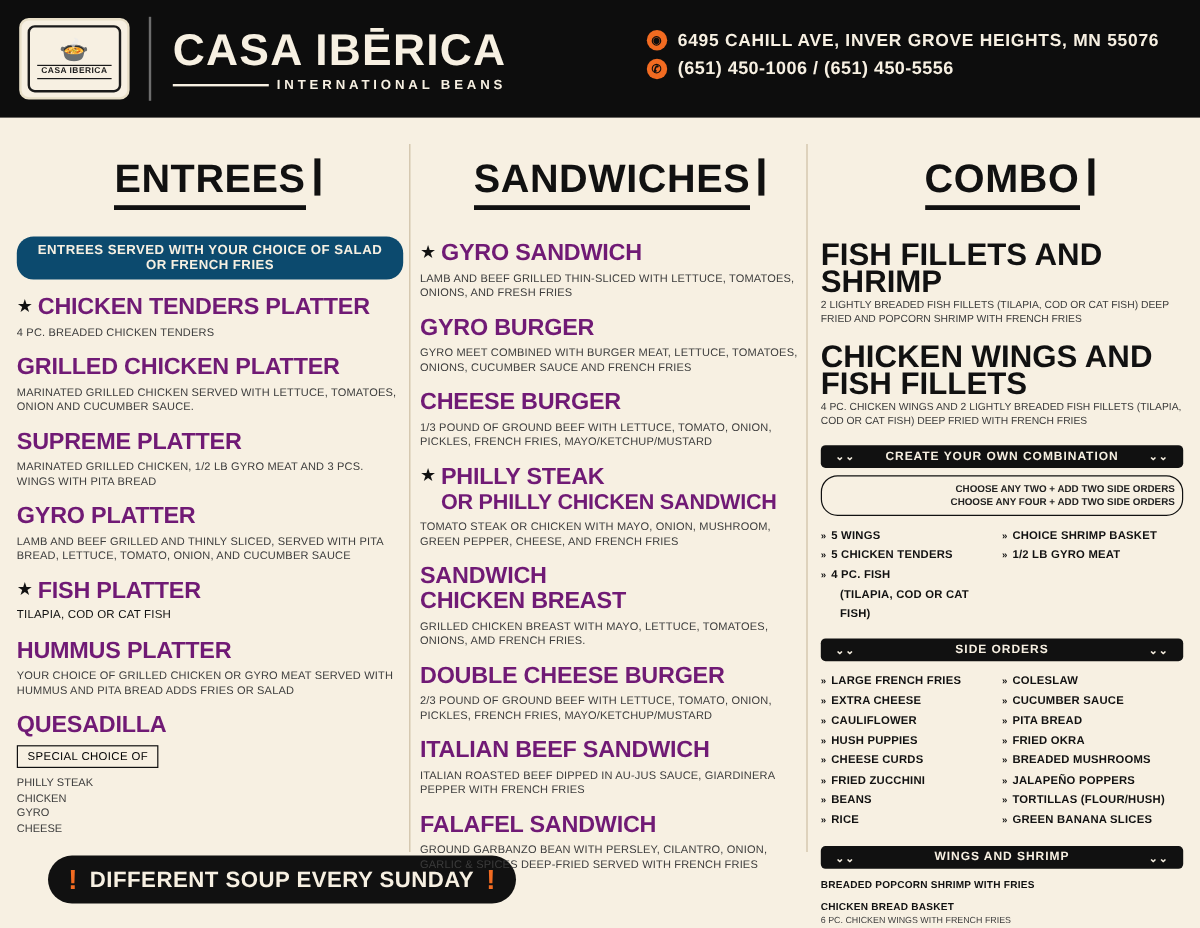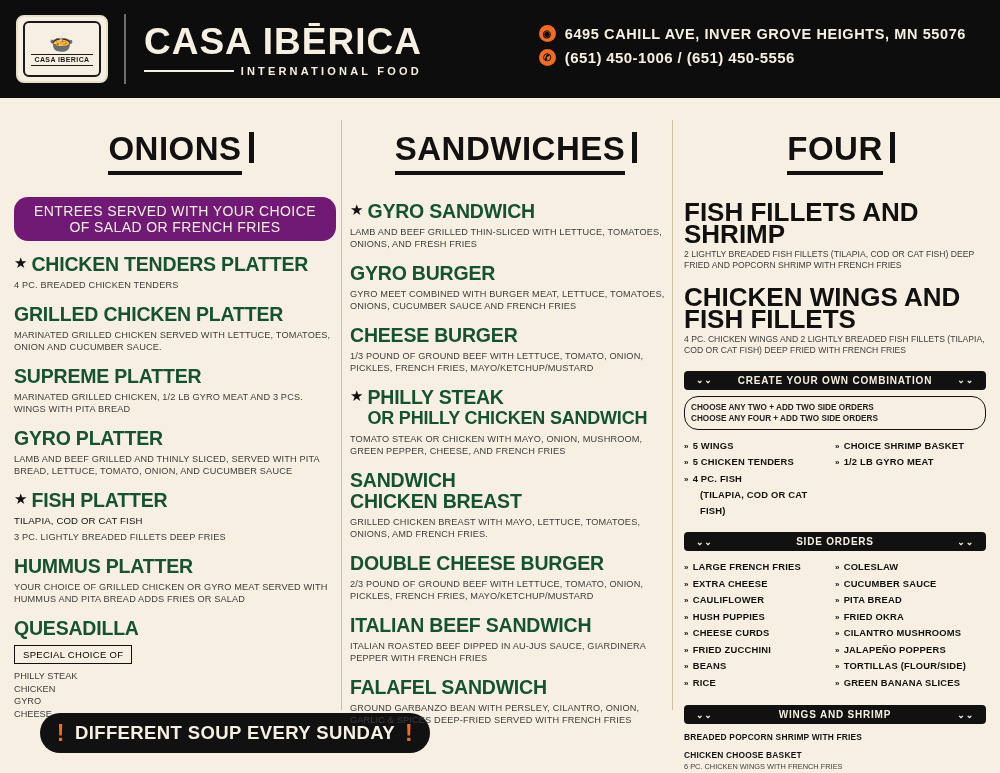--- a/index.html
+++ b/index.html
@@ -107,29 +107,29 @@
   .titlewrap { text-align: center; }
   .coltitle .tick {
     position: absolute; right: -12px; top: 2px;
     width: 5px; height: 31px; background: #111;
   }
   .coltitle .under {
     display: block; height: 4px; background: #111; margin-top: 3px;
   }
 
   .pill {
-    background: #701a75; color: #f7f0e2;
+    background: #0c4a6e; color: #f7f0e2;
     border-radius: 14px; text-align: center;
-    font-size: 14px; font-weight: normal; letter-spacing: .4px;
+    font-size: 11px; font-weight: bold; letter-spacing: .4px;
     padding: 6px 10px;
   }
 
   .item { margin-top: 13px; }
   .item h3 {
-    font-size: 19.5px; font-weight: bold; color: #14532d;
+    font-size: 19.5px; font-weight: bold; color: #701a75;
     letter-spacing: -.2px; line-height: 21px;
   }
   .item h3.sm { font-size: 18px; }
   .item p {
     font-size: 9.2px; color: #3c3c3c; line-height: 12px;
     margin-top: 4px; letter-spacing: .15px;
   }
   .item p.strong { font-weight: normal; color: #111; font-size: 9.6px; }
   .star { color: #111; font-size: 15px; margin-right: 4px; }
   .h-row { display: flex; align-items: flex-start; }
@@ -167,21 +167,21 @@
     display: flex; align-items: center; justify-content: center;
     position: relative;
     font-size: 10px; font-weight: bold; letter-spacing: .8px;
   }
   .barhead .chev { position: absolute; font-size: 9px; color: #f7f0e2; }
   .barhead .chev.l { left: 12px; }
   .barhead .chev.r { right: 12px; }
   .ovalnote {
     border: 1.4px solid #111; border-radius: 14px;
     margin-top: 6px; padding: 5px 6px;
-    text-align: left; font-size: 8.2px; color: #222; line-height: 11px;
+    text-align: right; font-size: 8.2px; color: #222; line-height: 11px;
     font-weight: bold;
   }
   .twocol {
     display: flex; margin-top: 8px;
   }
   .twocol ul { list-style: none; width: 50%; }
   .twocol li {
     font-size: 9.4px; font-weight: bold; color: #111;
     line-height: 15.5px; letter-spacing: .2px;
   }
@@ -200,21 +200,21 @@
       <div class="ring">
         <div class="crest">🍲</div>
         <div class="lname">CASA IBERICA</div>
       </div>
     </div>
     <div class="divider-v"></div>
     <div class="brand">
       <div class="name">CASA IBĒRICA</div>
       <div class="ruleline">
         <span class="bar"></span>
-        <span class="sub">INTERNATIONAL FOOD</span>
+        <span class="sub">INTERNATIONAL BEANS</span>
       </div>
     </div>
     <div class="contact">
       <div class="line">
         <span class="pin">◉</span>
         <span>6495 CAHILL AVE, INVER GROVE HEIGHTS, MN 55076</span>
       </div>
       <div class="line phone">
         <span class="tel">✆</span>
         <span>(651) 450-1006 / (651) 450-5556</span>
@@ -222,21 +222,21 @@
     </div>
   </div>
 
   <div class="body">
     <div class="vsep a"></div>
     <div class="vsep b"></div>
 
     <div class="col col-1">
       <div class="titlewrap">
         <div class="coltitle">
-          <span>ONIONS</span>
+          <span>ENTREES</span>
           <span class="tick"></span>
           <span class="under"></span>
         </div>
       </div>
 
       <div class="pill" style="margin-top:22px;">ENTREES SERVED WITH YOUR CHOICE OF SALAD OR FRENCH FRIES</div>
 
       <div class="item">
         <div class="h-row">
             <span class="star">★</span>
@@ -259,21 +259,20 @@
         <h3>GYRO PLATTER</h3>
         <p>LAMB AND BEEF GRILLED AND THINLY SLICED, SERVED WITH PITA BREAD, LETTUCE, TOMATO, ONION, AND CUCUMBER SAUCE</p>
       </div>
 
       <div class="item">
         <div class="h-row">
             <span class="star">★</span>
           <h3>FISH PLATTER</h3>
           </div>
         <p class="strong">TILAPIA, COD OR CAT FISH</p>
-        <p>3 PC. LIGHTLY BREADED FILLETS DEEP FRIES</p>
       </div>
 
       <div class="item">
         <h3>HUMMUS PLATTER</h3>
         <p>YOUR CHOICE OF GRILLED CHICKEN OR GYRO MEAT SERVED WITH HUMMUS AND PITA BREAD ADDS FRIES OR SALAD</p>
       </div>
 
       <div class="item">
         <h3>QUESADILLA</h3>
         <div class="specialbox">SPECIAL CHOICE OF</div>
@@ -346,21 +345,21 @@
 
       <div class="item">
         <h3>FALAFEL SANDWICH</h3>
         <p>GROUND GARBANZO BEAN WITH PERSLEY, CILANTRO, ONION, GARLIC &amp; SPICES DEEP-FRIED SERVED WITH FRENCH FRIES</p>
       </div>
     </div>
 
     <div class="col col-3">
       <div class="titlewrap">
         <div class="coltitle">
-          <span>FOUR</span>
+          <span>COMBO</span>
           <span class="tick"></span>
           <span class="under"></span>
         </div>
       </div>
 
       <div class="combo-item" style="margin-top:26px;">
         <h3>FISH FILLETS AND SHRIMP</h3>
         <p>2 LIGHTLY BREADED FISH FILLETS (TILAPIA, COD OR  CAT FISH) DEEP FRIED AND POPCORN SHRIMP WITH FRENCH FRIES</p>
       </div>
 
@@ -409,35 +408,35 @@
           <li><span class="ch">»</span><span>CHEESE CURDS</span></li>
           <li><span class="ch">»</span><span>FRIED ZUCCHINI</span></li>
           <li><span class="ch">»</span><span>BEANS</span></li>
           <li><span class="ch">»</span><span>RICE</span></li>
         </ul>
         <ul>
           <li><span class="ch">»</span><span>COLESLAW</span></li>
           <li><span class="ch">»</span><span>CUCUMBER SAUCE</span></li>
           <li><span class="ch">»</span><span>PITA BREAD</span></li>
           <li><span class="ch">»</span><span>FRIED OKRA</span></li>
-          <li><span class="ch">»</span><span>CILANTRO MUSHROOMS</span></li>
+          <li><span class="ch">»</span><span>BREADED MUSHROOMS</span></li>
           <li><span class="ch">»</span><span>JALAPEÑO POPPERS</span></li>
-          <li><span class="ch">»</span><span>TORTILLAS (FLOUR/SIDE)</span></li>
+          <li><span class="ch">»</span><span>TORTILLAS (FLOUR/HUSH)</span></li>
           <li><span class="ch">»</span><span>GREEN BANANA SLICES</span></li>
         </ul>
       </div>
 
       <div class="barhead">
         <span class="chev l">⌄⌄</span>
         <span>WINGS AND SHRIMP</span>
         <span class="chev r">⌄⌄</span>
       </div>
 
       <div class="ws-text">BREADED POPCORN SHRIMP WITH FRIES</div>
-      <div class="ws-text">CHICKEN CHOOSE BASKET</div>
+      <div class="ws-text">CHICKEN BREAD BASKET</div>
       <div class="ws-sub">6 PC. CHICKEN WINGS WITH FRENCH FRIES</div>
 
       <div class="twocol">
         <ul>
           <li><span class="ch">»</span><span>10 WINGS</span></li>
 
         </ul>
         <ul>
           <li><span class="ch">»</span><span>10 WINGS BBQ</span></li>
 

